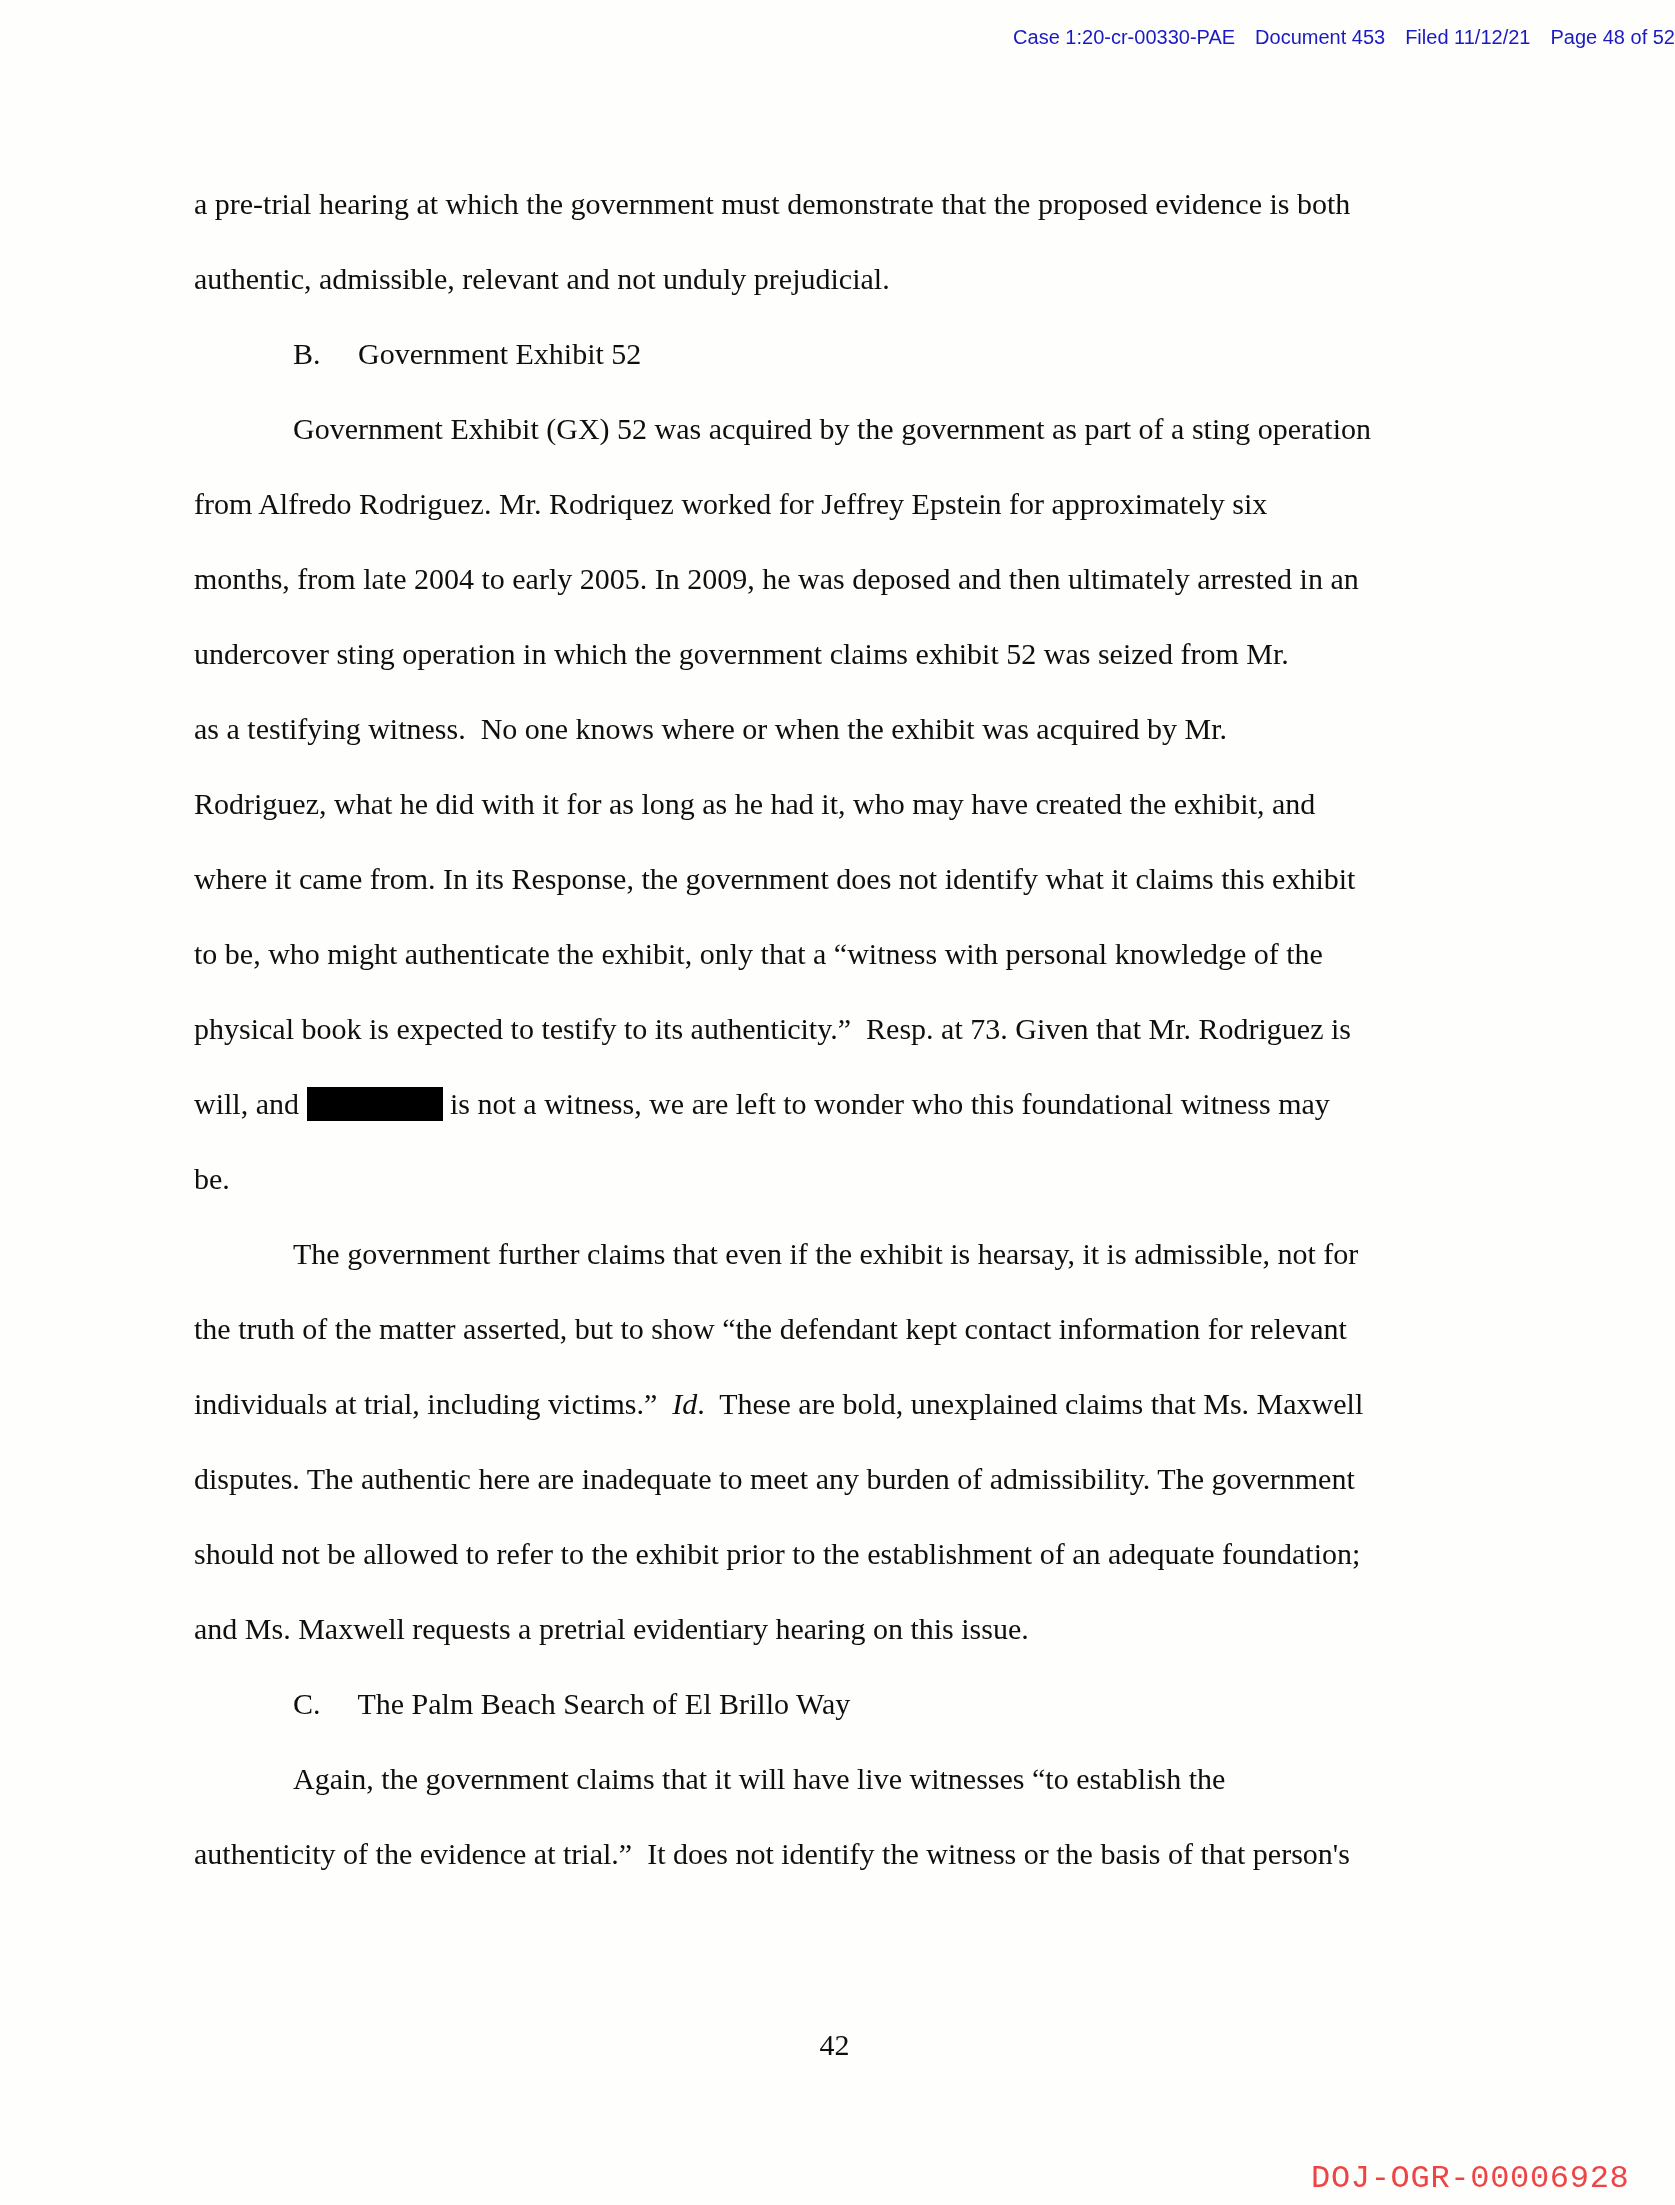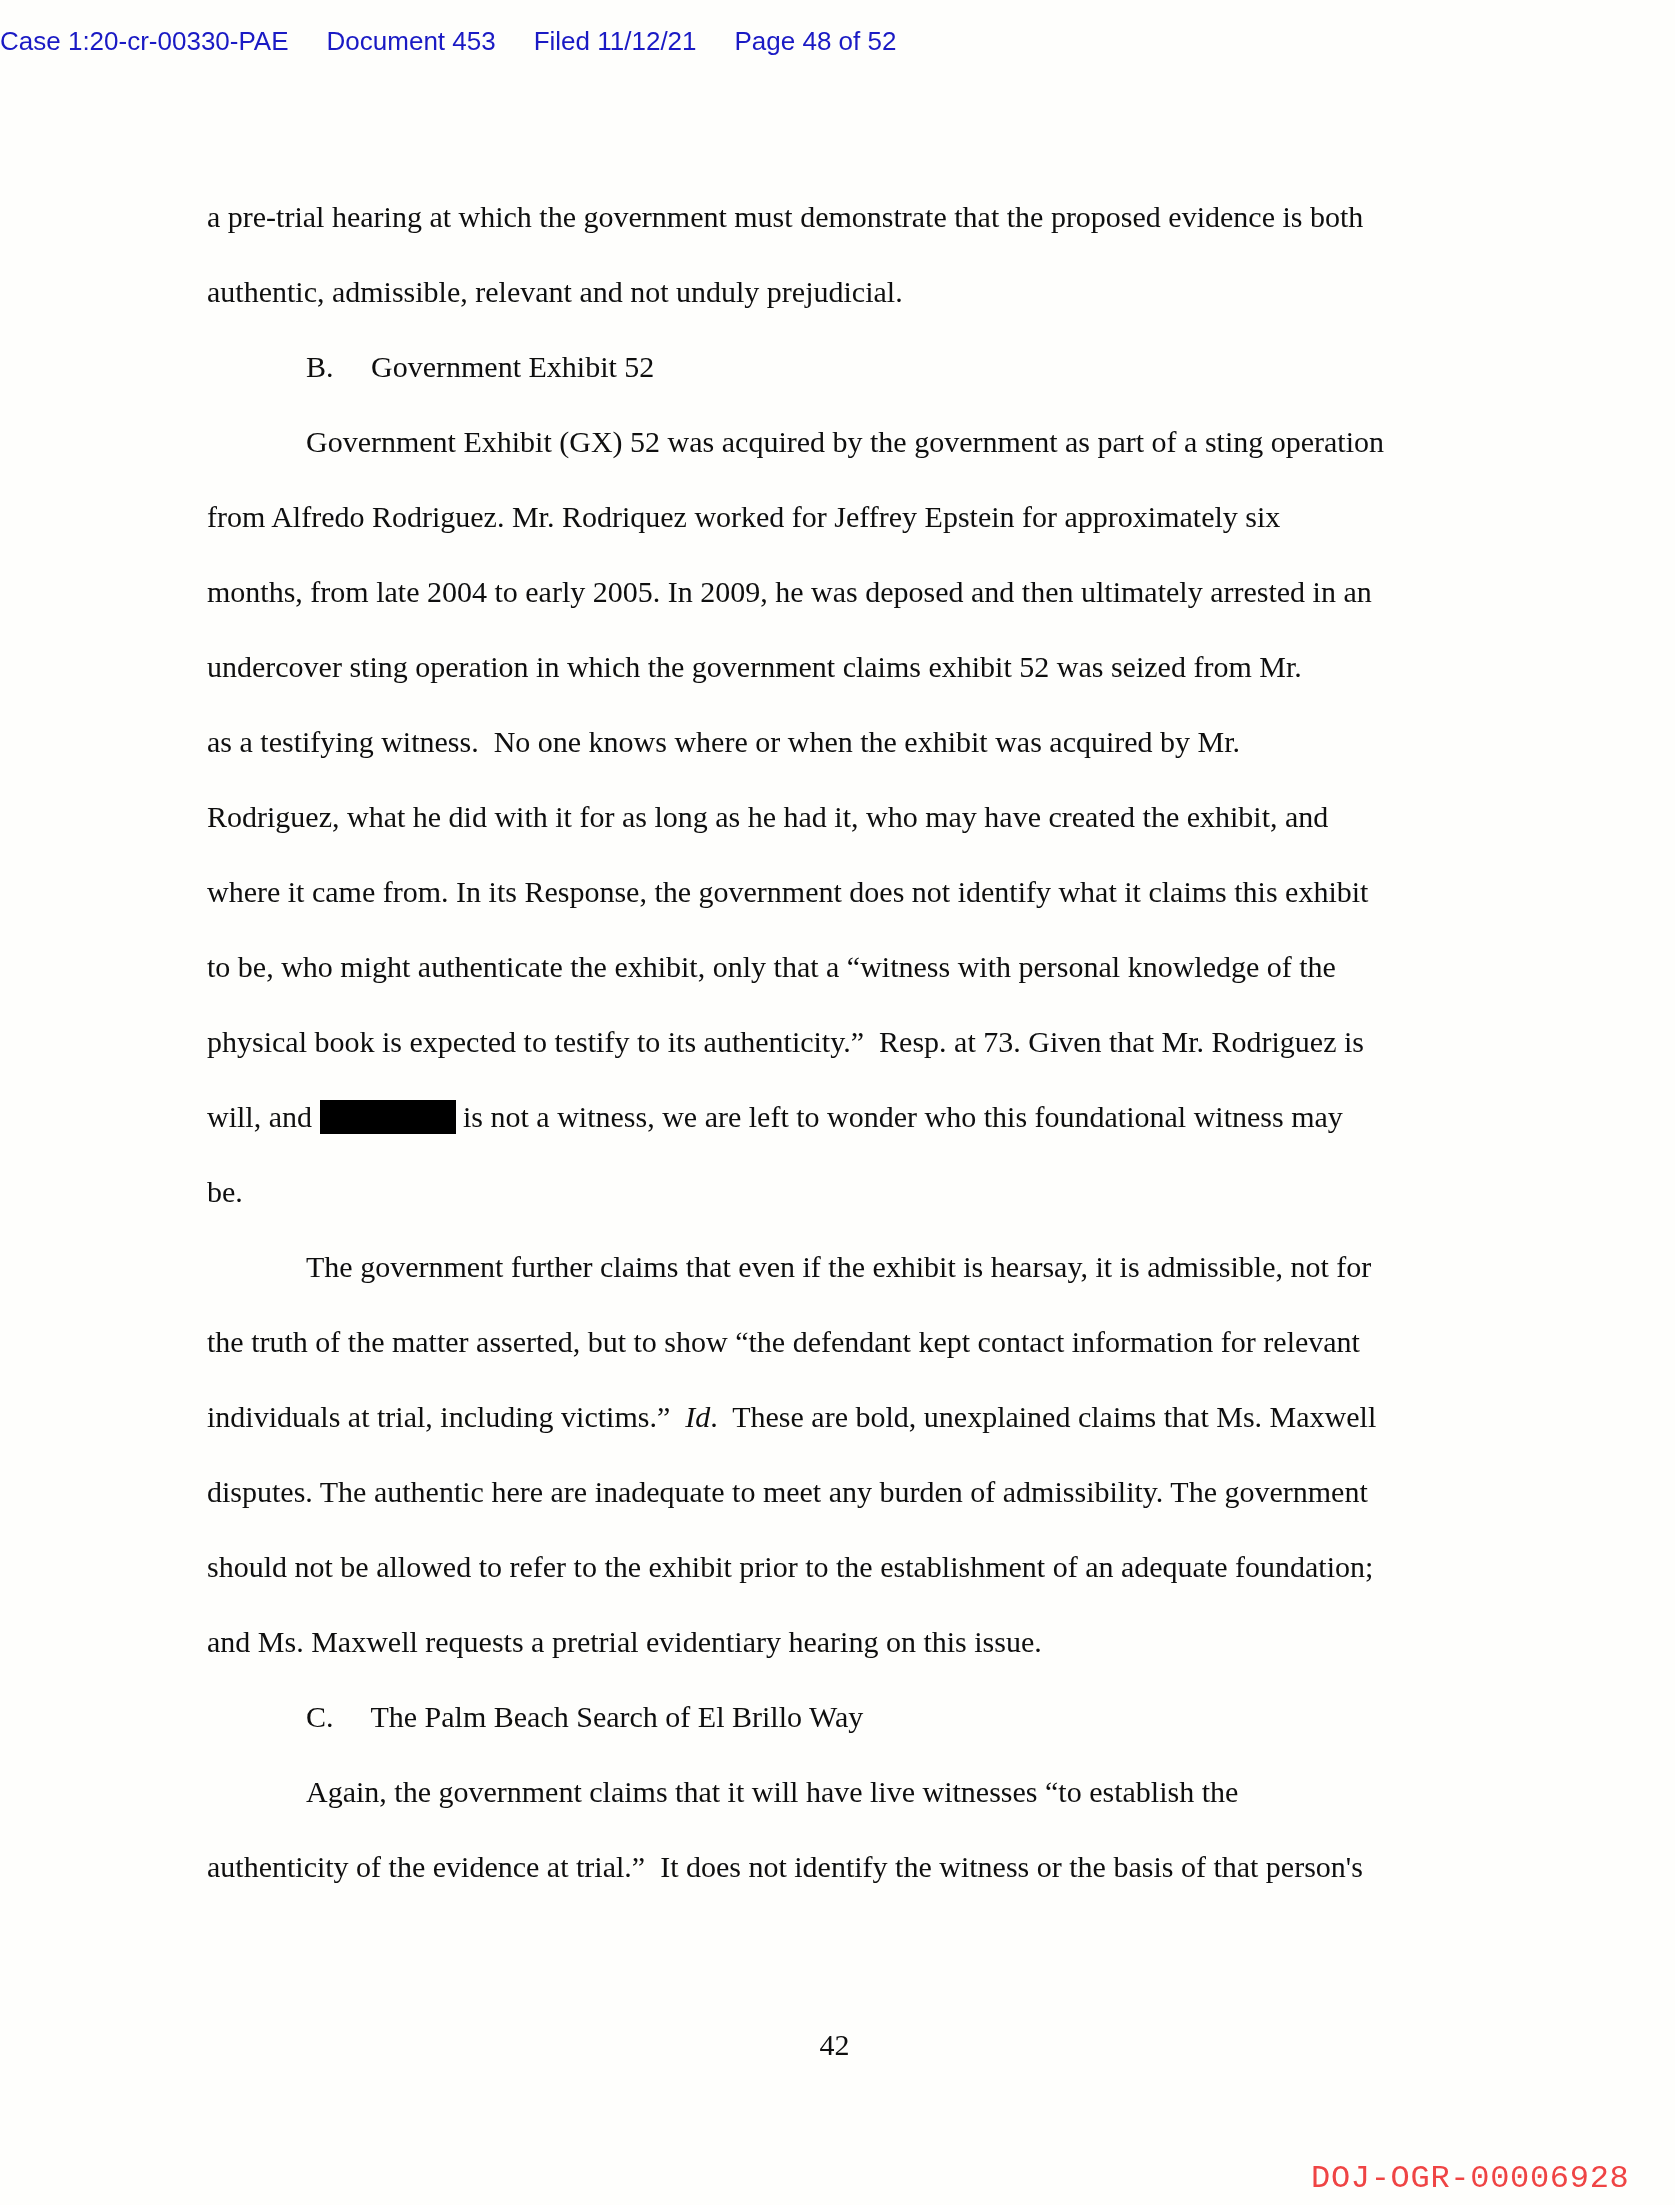--- a/index.html
+++ b/index.html
@@ -11,32 +11,31 @@
     overflow: hidden;
     font-family: "Liberation Serif", serif;
     color: #0f0f0f;
   }
   .header {
     position: absolute;
     top: 26px;
     left: 0;
     width: 1675px;
     display: flex;
-    justify-content: flex-start;
-    gap: 38px;
+    justify-content: flex-end;
+    gap: 20px;
     font-family: "Liberation Sans", sans-serif;
-    font-size: 26px;
+    font-size: 20px;
     white-space: pre;
   }
   .body-text {
     position: absolute;
     left: 194px;
-    top: 179px;
+    top: 166px;
     width: 1380px;
-    margin-left: 13px;
   }
   .line {
     height: 75px;
     line-height: 75px;
     font-size: 30px;
     white-space: pre;
   }
   .line.heading { font-weight: normal; }
   .line.indent { padding-left: 99px; }
   .italic { font-style: italic; }

